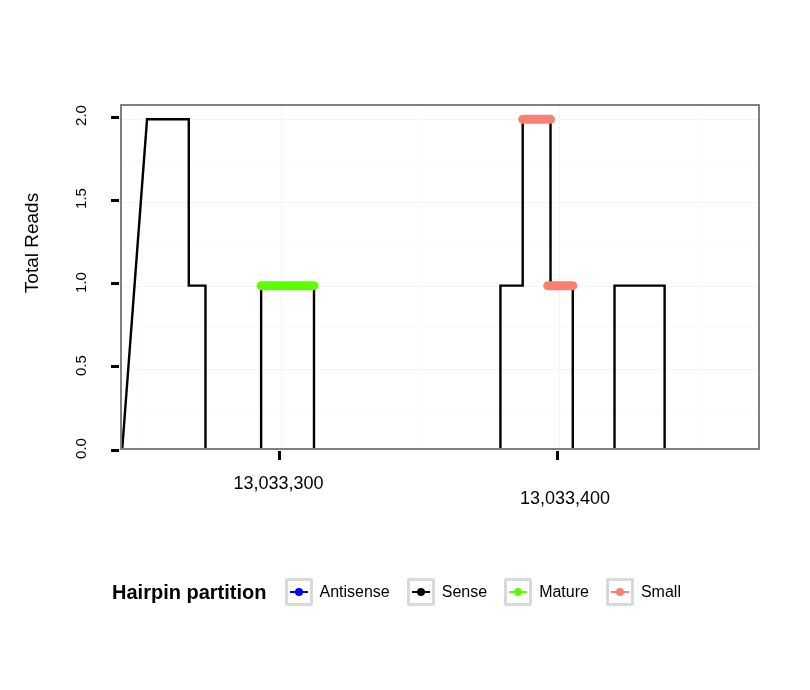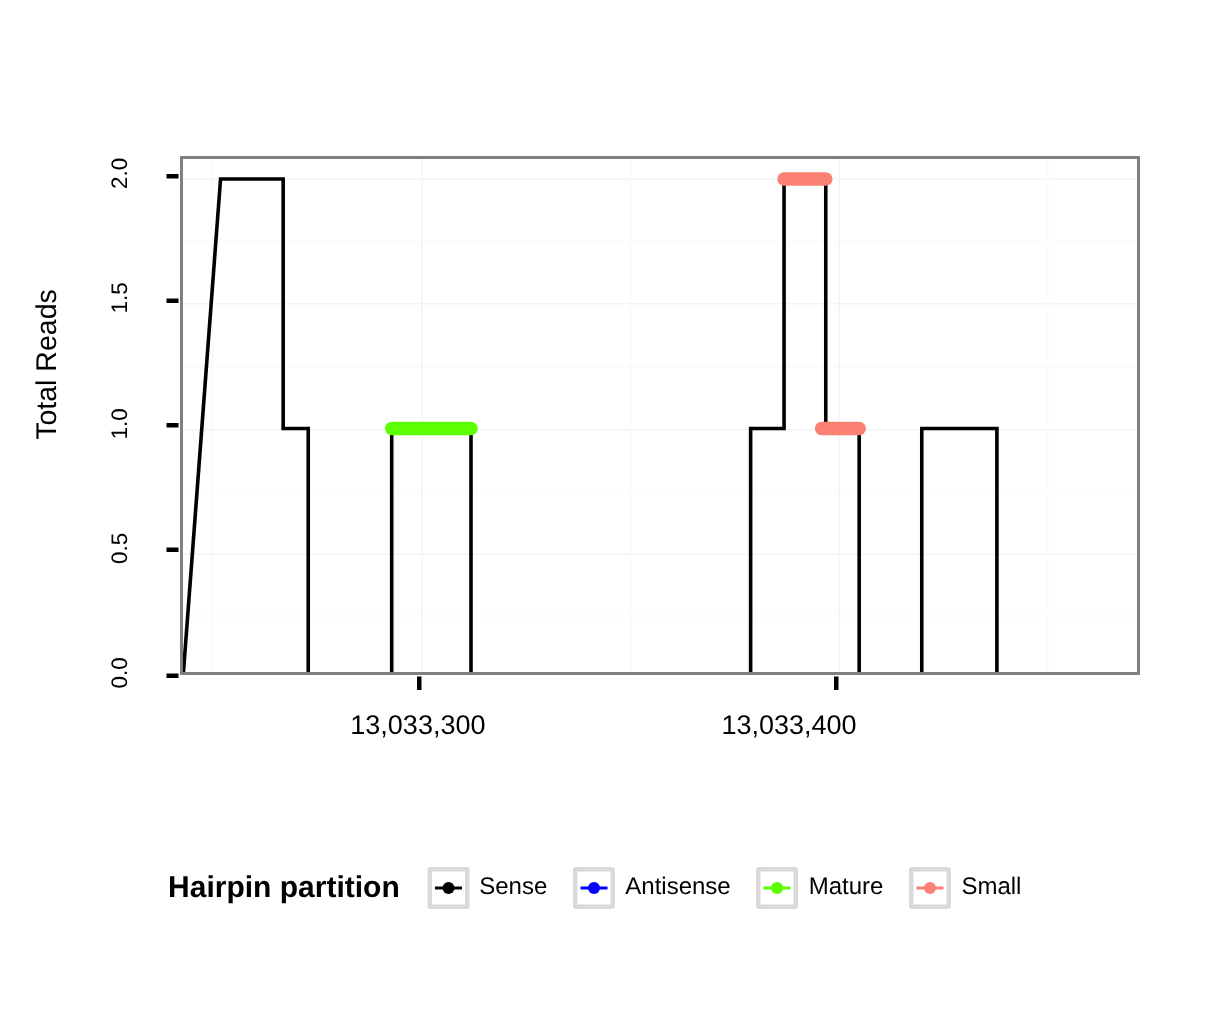--- a/index.html
+++ b/index.html
@@ -255,43 +255,43 @@
           <line x1="400.69565217391306" y1="13.30769230769232" x2="428.5217391304348" y2="13.30769230769232" stroke="#FA8072" stroke-width="9" stroke-linecap="round"></line>
           <line x1="425.7391304347826" y1="179.65384615384616" x2="450.7826086956522" y2="179.65384615384616" stroke="#FA8072" stroke-width="9" stroke-linecap="round"></line>
         </svg>
     </div>
   </div>
 
   <div id="x-ticks">
       <div class="x-tick-mark" style="left: 278.609px;"></div>
       <div class="x-tick-label" style="left: 278.609px;">13,033,300</div>
       <div class="x-tick-mark" style="left: 556.87px;"></div>
-      <div class="x-tick-label" style="left: 526px;">13,033,400</div>
+      <div class="x-tick-label" style="left: 565px; margin-top: 15px;">13,033,400</div>
     </div>
 
 
   <div class="legend">
     <div class="legend-title">Hairpin partition</div>
     <div id="legend-items" style="display:flex;align-items:center;">
+        <div class="legend-item">
+          <div class="legend-key">
+            <div class="legend-key-line" style="background: rgb(0, 0, 255);"></div>
+            <div class="legend-key-dot" style="background: rgb(0, 0, 255);"></div>
+          </div>
+          <div class="legend-label">Antisense</div>
+        </div>
         <div class="legend-item">
           <div class="legend-key">
             <div class="legend-key-line" style="background: rgb(0, 0, 0);"></div>
             <div class="legend-key-dot" style="background: rgb(0, 0, 0);"></div>
           </div>
           <div class="legend-label">Sense</div>
         </div>
         <div class="legend-item">
           <div class="legend-key">
-            <div class="legend-key-line" style="background: rgb(0, 0, 255);"></div>
-            <div class="legend-key-dot" style="background: rgb(0, 0, 255);"></div>
-          </div>
-          <div class="legend-label">Antisense</div>
-        </div>
-        <div class="legend-item">
-          <div class="legend-key">
             <div class="legend-key-line" style="background: rgb(92, 255, 0);"></div>
             <div class="legend-key-dot" style="background: rgb(92, 255, 0);"></div>
           </div>
           <div class="legend-label">Mature</div>
         </div>
         <div class="legend-item">
           <div class="legend-key">
             <div class="legend-key-line" style="background: rgb(250, 128, 114);"></div>
             <div class="legend-key-dot" style="background: rgb(250, 128, 114);"></div>
           </div>

